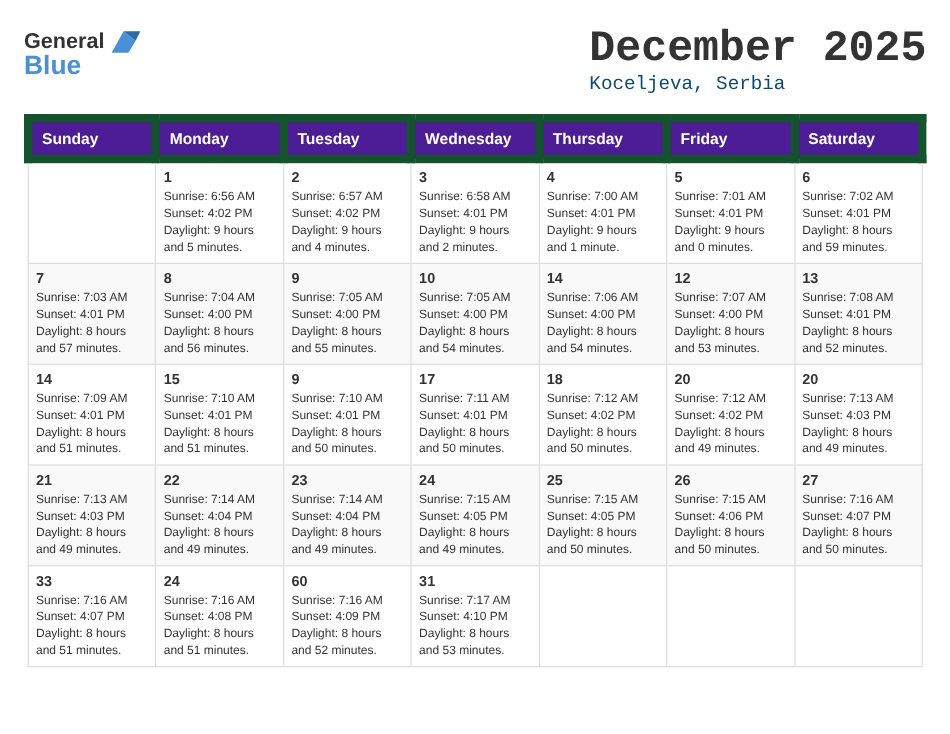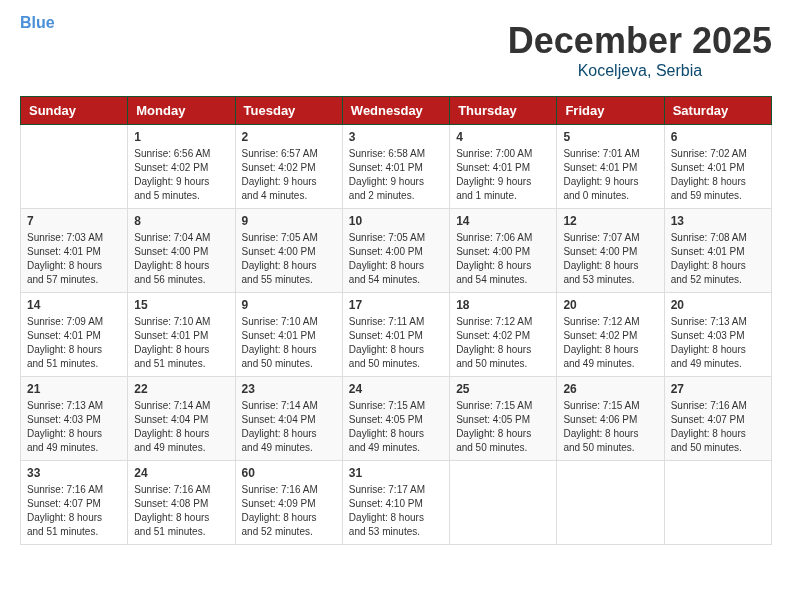--- a/index.html
+++ b/index.html
@@ -19,53 +19,54 @@
     .logo {
       display: flex;
       align-items: center;
     }
     .logo-text-general {
       font-size: 18px;
       font-weight: bold;
       color: #333;
     }
     .logo-text-blue {
-      font-size: 16px;
+      font-size: 22px;
       font-weight: bold;
       color: #4a90d9;
     }
     .logo-icon {
       width: 28px;
       height: 28px;
       margin-left: 2px;
     }
     .title-area {
-      text-align: center;
+      text-align: left;
+      font-family: Liberation Mono, monospace;
     }
     .month-title {
       font-size: 36px;
       font-weight: bold;
       color: #333;
     }
     .location {
       font-size: 16px;
       color: #0c4a6e;
     }
     .calendar {
       width: 100%;
       border-collapse: collapse;
       border: 1px solid #ccc;
     }
     .calendar th {
-      background-color: #b91c1c;
+      background-color: #4c1d95;
       color: #fff;
       font-size: 13px;
       padding: 6px 8px;
       text-align: left;
-      border: 1px solid #14532d;
+      border: 7px solid #14532d;
     }
     .calendar td {
       vertical-align: top;
       padding: 5px 6px;
       border: 1px solid #ddd;
       width: calc(100% / 7);
       min-height: 80px;
       font-size: 10.5px;
       color: #333;
       background: #fff;
@@ -86,20 +87,27 @@
     .empty-cell {
       background: #fff !important;
     }
   </style>
 </head>
 <body>
 
 <div class="header">
   <div class="logo">
     <div style="display:flex; flex-direction:column; align-items:flex-start;">
+      <div style="display:flex; align-items:center;">
+        <span class="logo-text-general">General</span>
+        <svg class="logo-icon" viewBox="0 0 28 28" xmlns="http://www.w3.org/2000/svg">
+          <polygon points="4,24 14,6 24,14 18,24" fill="#4a90d9"></polygon>
+          <polygon points="14,6 24,14 28,6" fill="#2d6aa0"></polygon>
+        </svg>
+      </div>
       <span class="logo-text-blue" style="margin-top:-6px;">Blue</span>
     </div>
   </div>
   <div class="title-area">
     <div class="month-title">December 2025</div>
     <div class="location">Koceljeva, Serbia</div>
   </div>
 </div>
 
 <table class="calendar">

